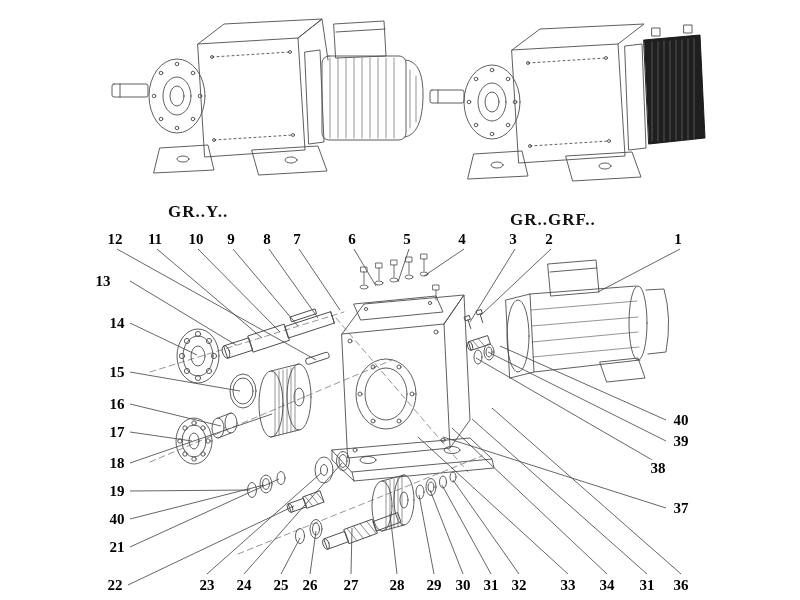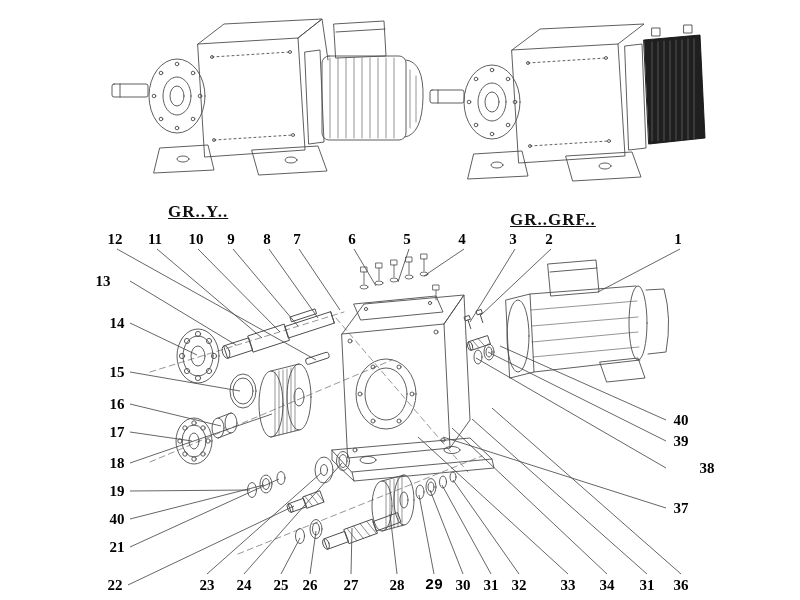--- a/index.html
+++ b/index.html
@@ -6,21 +6,21 @@
   .stage{
     position:relative;width:800px;height:600px;background:#ffffff;overflow:hidden;
     font-family:"Liberation Serif","DejaVu Serif",serif;
   }
   .stage svg{position:absolute;left:0;top:0;}
   #scene-svg{z-index:1;}
   #leader-svg{z-index:2;}
   #leader-svg line{stroke:#4a4a4a;stroke-width:0.85;}
   .variant-title{
     position:absolute;z-index:3;font-weight:bold;font-size:17px;color:#111;
-    letter-spacing:1px;white-space:nowrap;text-decoration:underline;
+    letter-spacing:1px;white-space:nowrap;
   }
   #title-left{left:168px;top:202px;}
   #title-right{left:510px;top:210px;text-align:center;}
   .callout{
     position:absolute;z-index:4;transform:translate(-50%,-50%);
     font-size:15px;font-weight:bold;color:#000000;line-height:1;
     background:#fff;padding:1px 2px;
   }
 </style>
 </head>
@@ -376,26 +376,26 @@
       <div class="callout" style="left: 117px; top: 491px;">19</div>
       <div class="callout" style="left: 117px; top: 519px;">40</div>
       <div class="callout" style="left: 117px; top: 547px;">21</div>
       <div class="callout" style="left: 115px; top: 585px;">22</div>
       <div class="callout" style="left: 207px; top: 585px;">23</div>
       <div class="callout" style="left: 244px; top: 585px; text-align: right;">24</div>
       <div class="callout" style="left: 281px; top: 585px;">25</div>
       <div class="callout" style="left: 310px; top: 585px;">26</div>
       <div class="callout" style="left: 351px; top: 585px;">27</div>
       <div class="callout" style="left: 397px; top: 585px;">28</div>
-      <div class="callout" style="left: 434px; top: 585px; font-family: Liberation Mono, monospace;">29</div>
+      <div class="callout" style="left: 434px; top: 585px;">29</div>
       <div class="callout" style="left: 463px; top: 585px;">30</div>
       <div class="callout" style="left: 491px; top: 585px;">31</div>
       <div class="callout" style="left: 519px; top: 585px;">32</div>
       <div class="callout" style="left: 568px; top: 585px;">33</div>
       <div class="callout" style="left: 607px; top: 585px;">34</div>
       <div class="callout" style="left: 647px; top: 585px;">31</div>
       <div class="callout" style="left: 681px; top: 585px;">36</div>
       <div class="callout" style="left: 681px; top: 508px;">37</div>
-      <div class="callout" style="left: 707px; top: 468px;">38</div>
+      <div class="callout" style="left: 658px; top: 468px;">38</div>
       <div class="callout" style="left: 681px; top: 441px;">39</div>
       <div class="callout" style="left: 681px; top: 420px;">40</div>
     </div>
 </div>
 
 </body></html>

